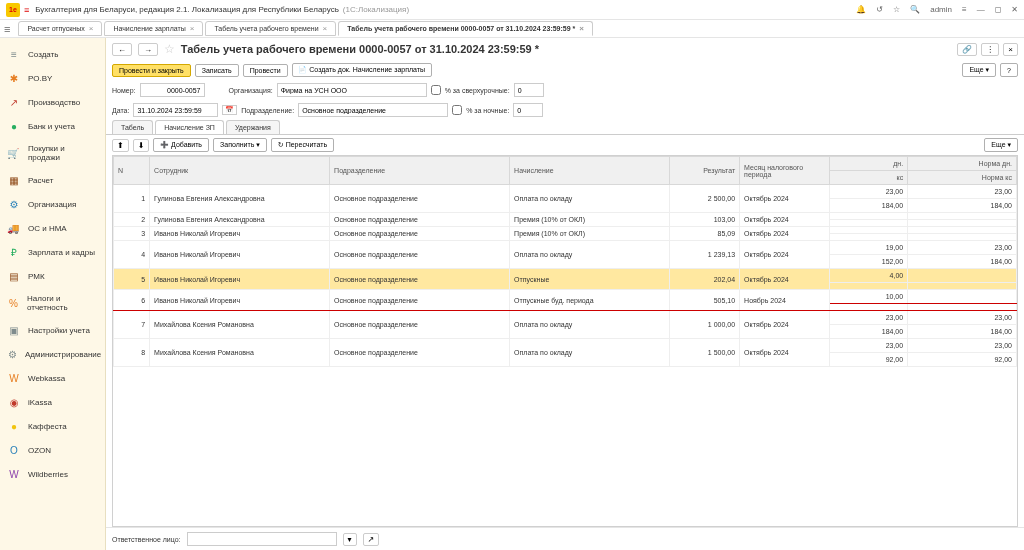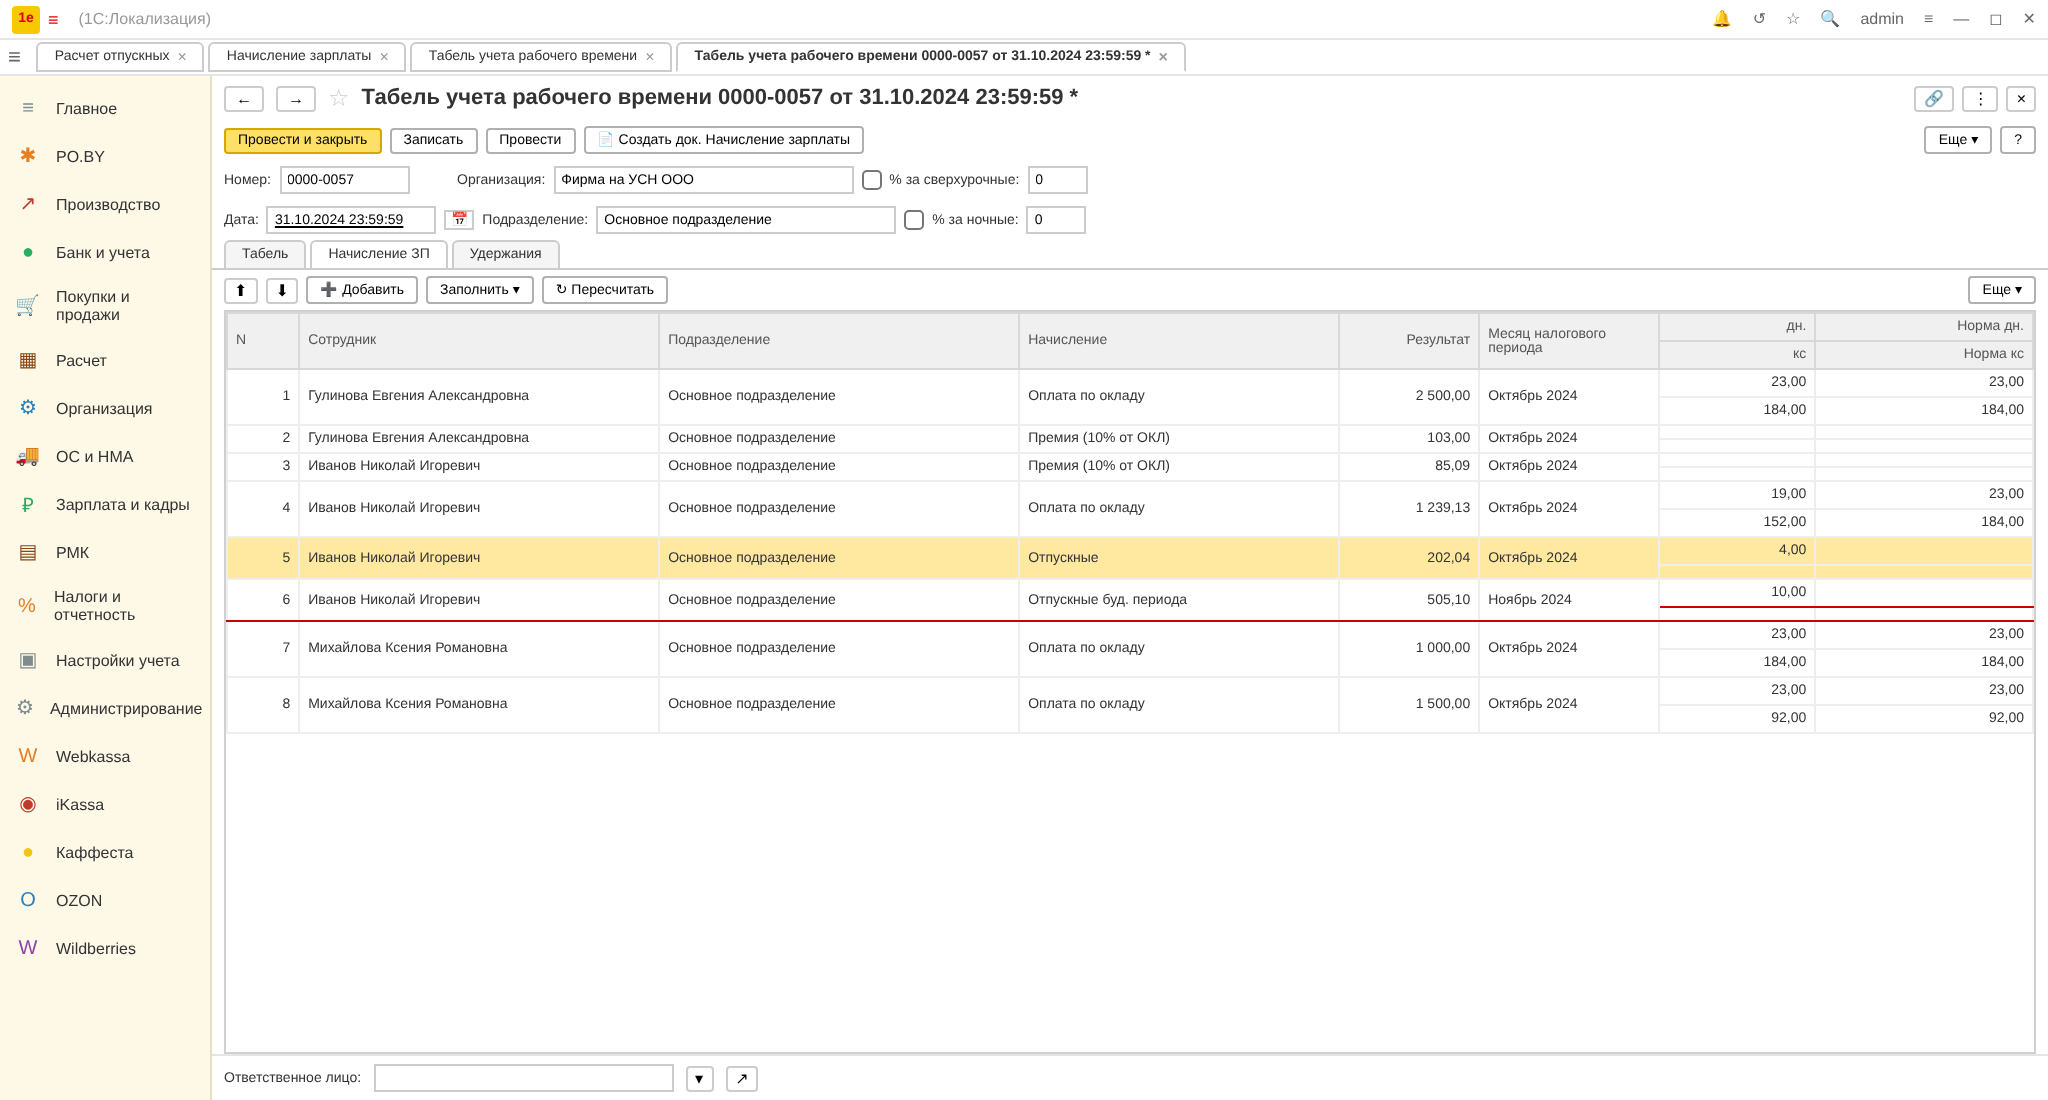--- a/index.html
+++ b/index.html
@@ -65,20 +65,21 @@
 .footer input { border:1px solid #ccc; padding:1px 3px; font-size:7px; height:14px; }
 
 .c-orange{color:#e67e22;} .c-blue{color:#2980b9;} .c-green{color:#27ae60;} .c-purple{color:#8e44ad;} .c-red{color:#c0392b;} .c-brown{color:#8b4513;} .c-gray{color:#7f8c8d;} .c-yellow{color:#f1c40f;}
 </style>
 </head>
 <body>
 
 <div class="titlebar">
   <span class="logo">1e</span>
   <span class="app-icon">≡</span>
+  <span class="title">Бухгалтерия для Беларуси, редакция 2.1. Локализация для Республики Беларусь</span>
   <span class="sub">(1С:Локализация)</span>
   <div class="right">
     <span>🔔</span>
     <span>↺</span>
     <span>☆</span>
     <span>🔍</span>
     <span>admin</span>
     <span>≡</span>
     <span>—</span>
     <span>◻</span>
@@ -104,21 +105,21 @@
       <span>Табель учета рабочего времени 0000-0057 от 31.10.2024 23:59:59 *</span>
       <span class="close">×</span>
     </div>
 </div>
 
 <div class="main">
 
   <div class="sidebar" id="sidebar">
       <div class="item">
         <span class="icon c-gray">≡</span>
-        <span>Главное</span>
+        <span>Создать</span>
       </div>
       <div class="item">
         <span class="icon c-orange">✱</span>
         <span>PO.BY</span>
       </div>
       <div class="item">
         <span class="icon c-red">↗</span>
         <span>Производство</span>
       </div>
       <div class="item">
@@ -203,21 +204,21 @@
       <button class="btn">Провести</button>
       <button class="btn">📄 <span>Создать док. Начисление зарплаты</span></button>
       <div class="right">
         <button class="btn"><span>Еще</span> ▾</button>
         <button class="btn">?</button>
       </div>
     </div>
 
     <div class="filters">
       <label>Номер:</label>
-      <input type="text" style="width: 65px;" value="0000-0057">
+      <input type="text" style="width: 65px; text-align: right;" value="0000-0057">
       <label style="margin-left:20px">Организация:</label>
       <input type="text" style="width: 150px;" value="Фирма на УСН ООО">
       <input type="checkbox" style="">
       <label>% за сверхурочные:</label>
       <input type="text" style="width: 30px;" value="0">
     </div>
     <div class="filters">
       <label>Дата:</label>
       <input type="text" style="width: 85px; text-decoration: underline;" value="31.10.2024 23:59:59">
       <button class="cal">📅</button>

